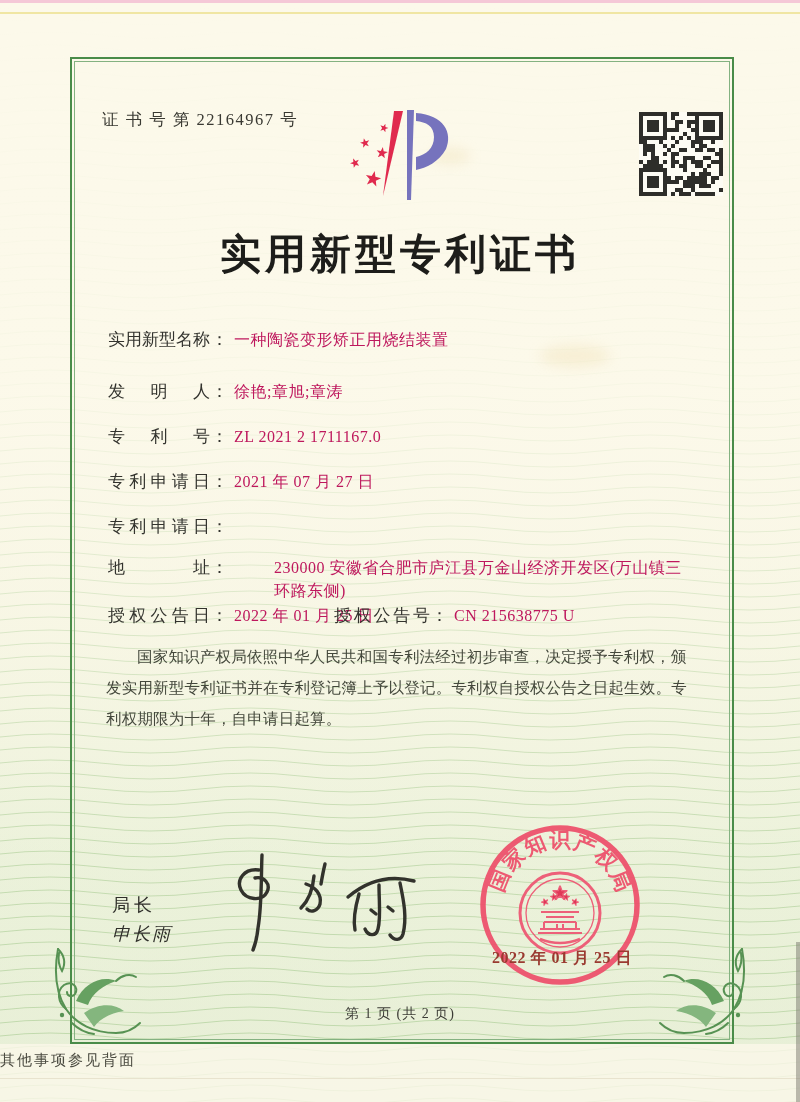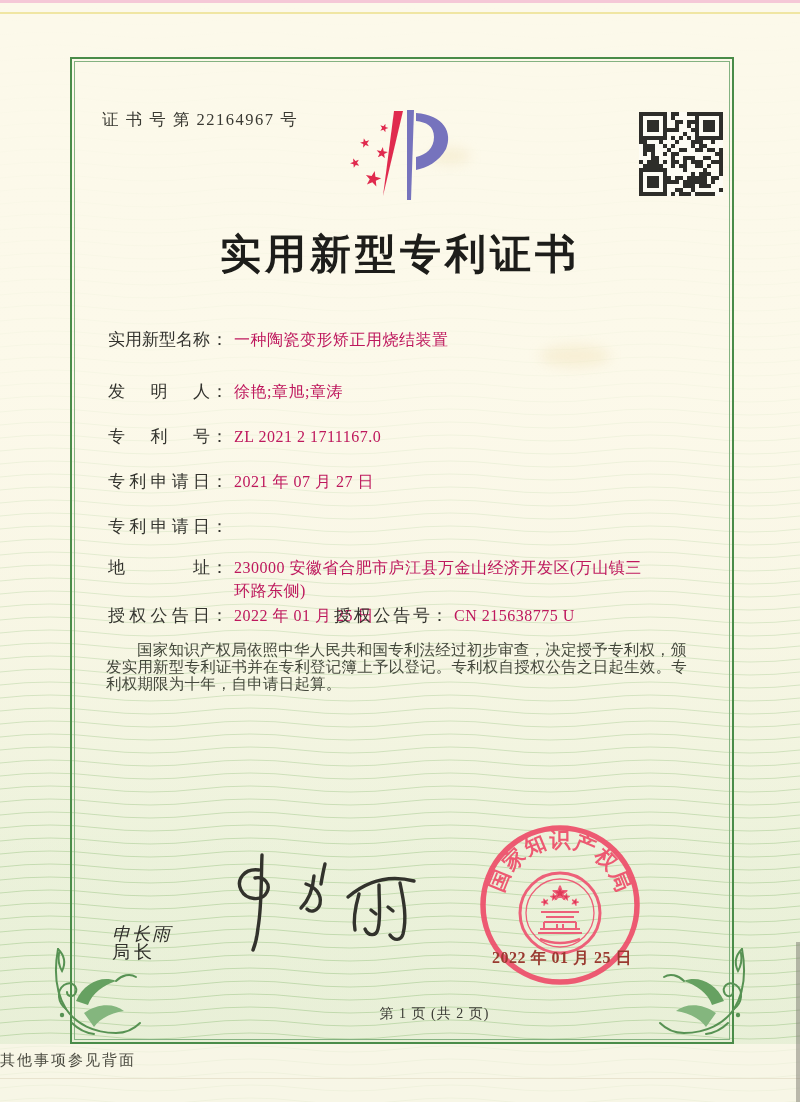--- a/index.html
+++ b/index.html
@@ -26,29 +26,29 @@
   .qr{left:639px;top:112px;width:84px;height:84px;display:grid;grid-template-columns:repeat(21,4px);grid-auto-rows:4px;z-index:5;background:#fdfcf4;}
   .qr div{width:4px;height:4px;}
   .qr .on{background:#2e2e2a;}
   .title{left:70px;top:227px;width:660px;text-align:center;font-size:41px;font-weight:700;
          letter-spacing:4px;color:#1d1d1a;z-index:5;}
   .row{left:108px;display:flex;align-items:flex-start;z-index:5;}
   .flabel{display:inline-block;width:102px;font-size:17px;color:#33332e;
           text-align:justify;text-align-last:justify;}
   .fcolon{font-size:17px;color:#33332e;margin:0 6px 0 1px;}
   .fvalue{font-size:16px;color:#be185d;letter-spacing:.5px;line-height:23px;}
-  .addr .fvalue{width:415px;}
+  .addr .fvalue{width:415px;margin-left:40px;}
   .paras{left:106px;top:641px;width:590px;z-index:5;}
-  .paras p{margin:0;text-indent:2em;font-size:15.5px;line-height:17px;letter-spacing:.2px;color:#44483c;}
-  .signoff-title{left:112px;top:940px;font-size:18px;letter-spacing:4px;color:#2f2f2a;z-index:5;}
+  .paras p{margin:0;text-indent:2em;font-size:15.5px;line-height:31px;letter-spacing:.2px;color:#44483c;}
+  .signoff-title{left:112px;top:893px;font-size:18px;letter-spacing:4px;color:#2f2f2a;z-index:5;}
   .signoff-name{left:112px;top:922px;font-size:18px;letter-spacing:2px;color:#2f2f2a;z-index:5;font-style:italic;}
   .sig{left:228px;top:850px;z-index:6;}
   .seal{left:476px;top:820px;z-index:6;opacity:.93;}
   .seal-date{left:492px;top:948px;width:160px;font-size:16px;font-weight:600;letter-spacing:.5px;color:#9a3a30;z-index:7;}
-  .page-no{left:70px;top:1005px;width:729px;text-align:center;font-size:14px;letter-spacing:1px;color:#3b3b35;z-index:5;}
+  .page-no{left:70px;top:1005px;width:660px;text-align:center;font-size:14px;letter-spacing:1px;color:#3b3b35;z-index:5;}
   .back-note{left:0;top:1051px;width:780px;font-size:15px;letter-spacing:2px;color:#4a4a40;z-index:5;}
 </style>
 </head>
 <body>
 
 <svg class="abs" style="left:0;top:0;z-index:1" width="800" height="1102" viewBox="0 0 800 1102">
   <defs>
     <pattern id="wv" width="200" height="13" patternUnits="userSpaceOnUse">
       <path d="M0,9 Q50,3 100,9 T200,9" fill="none" stroke="#b2d19d" stroke-width="1"></path>
     </pattern>

